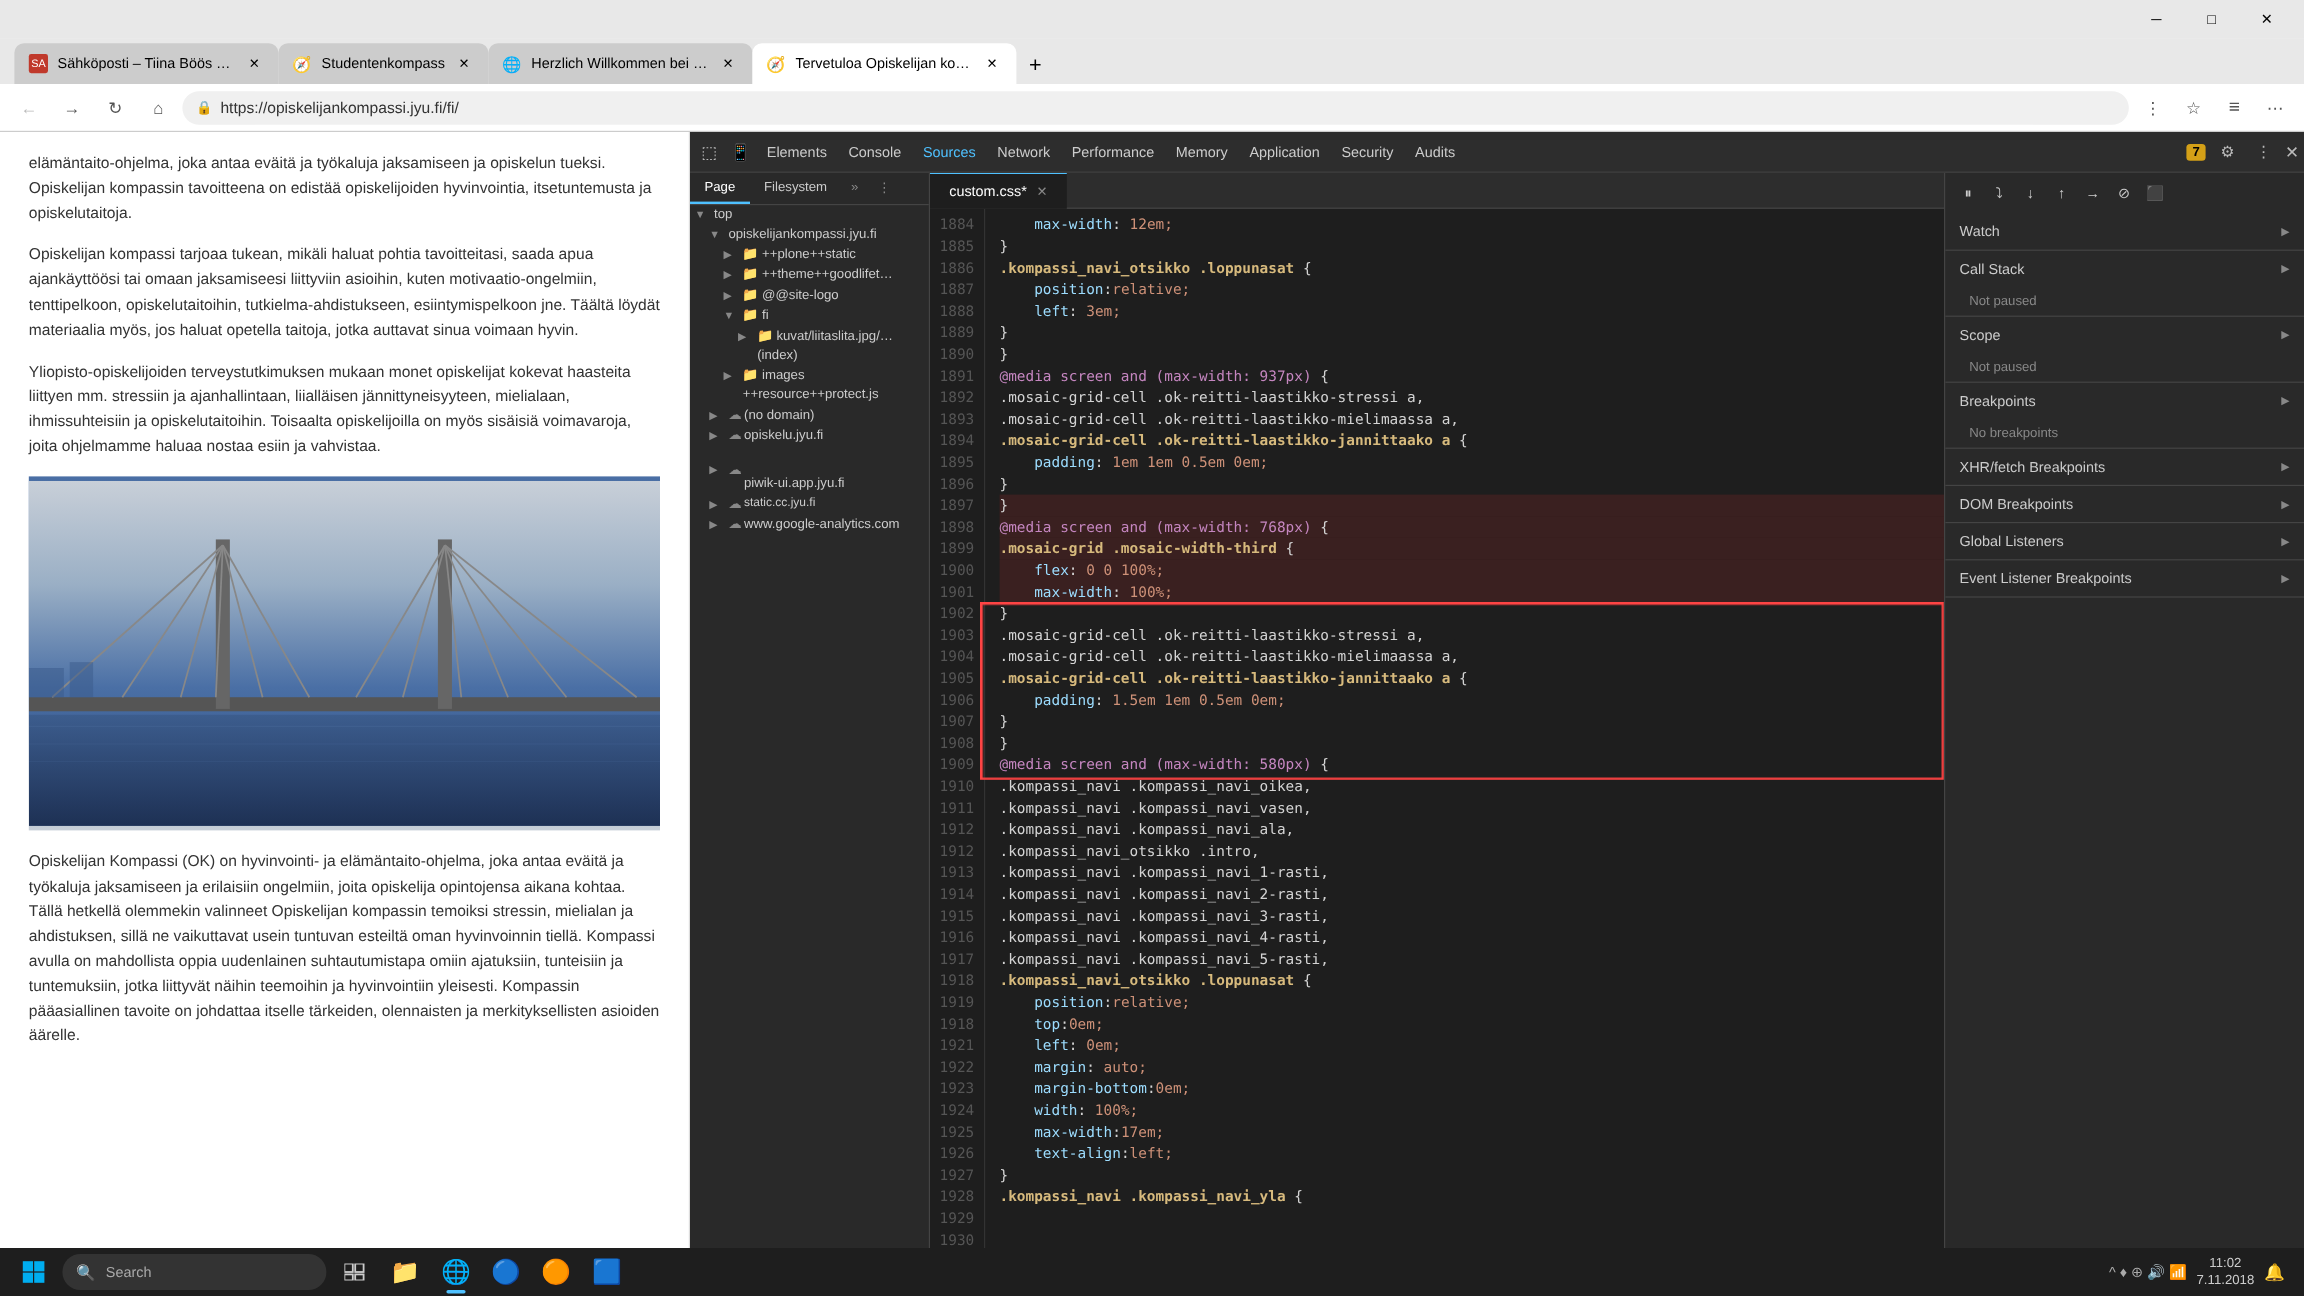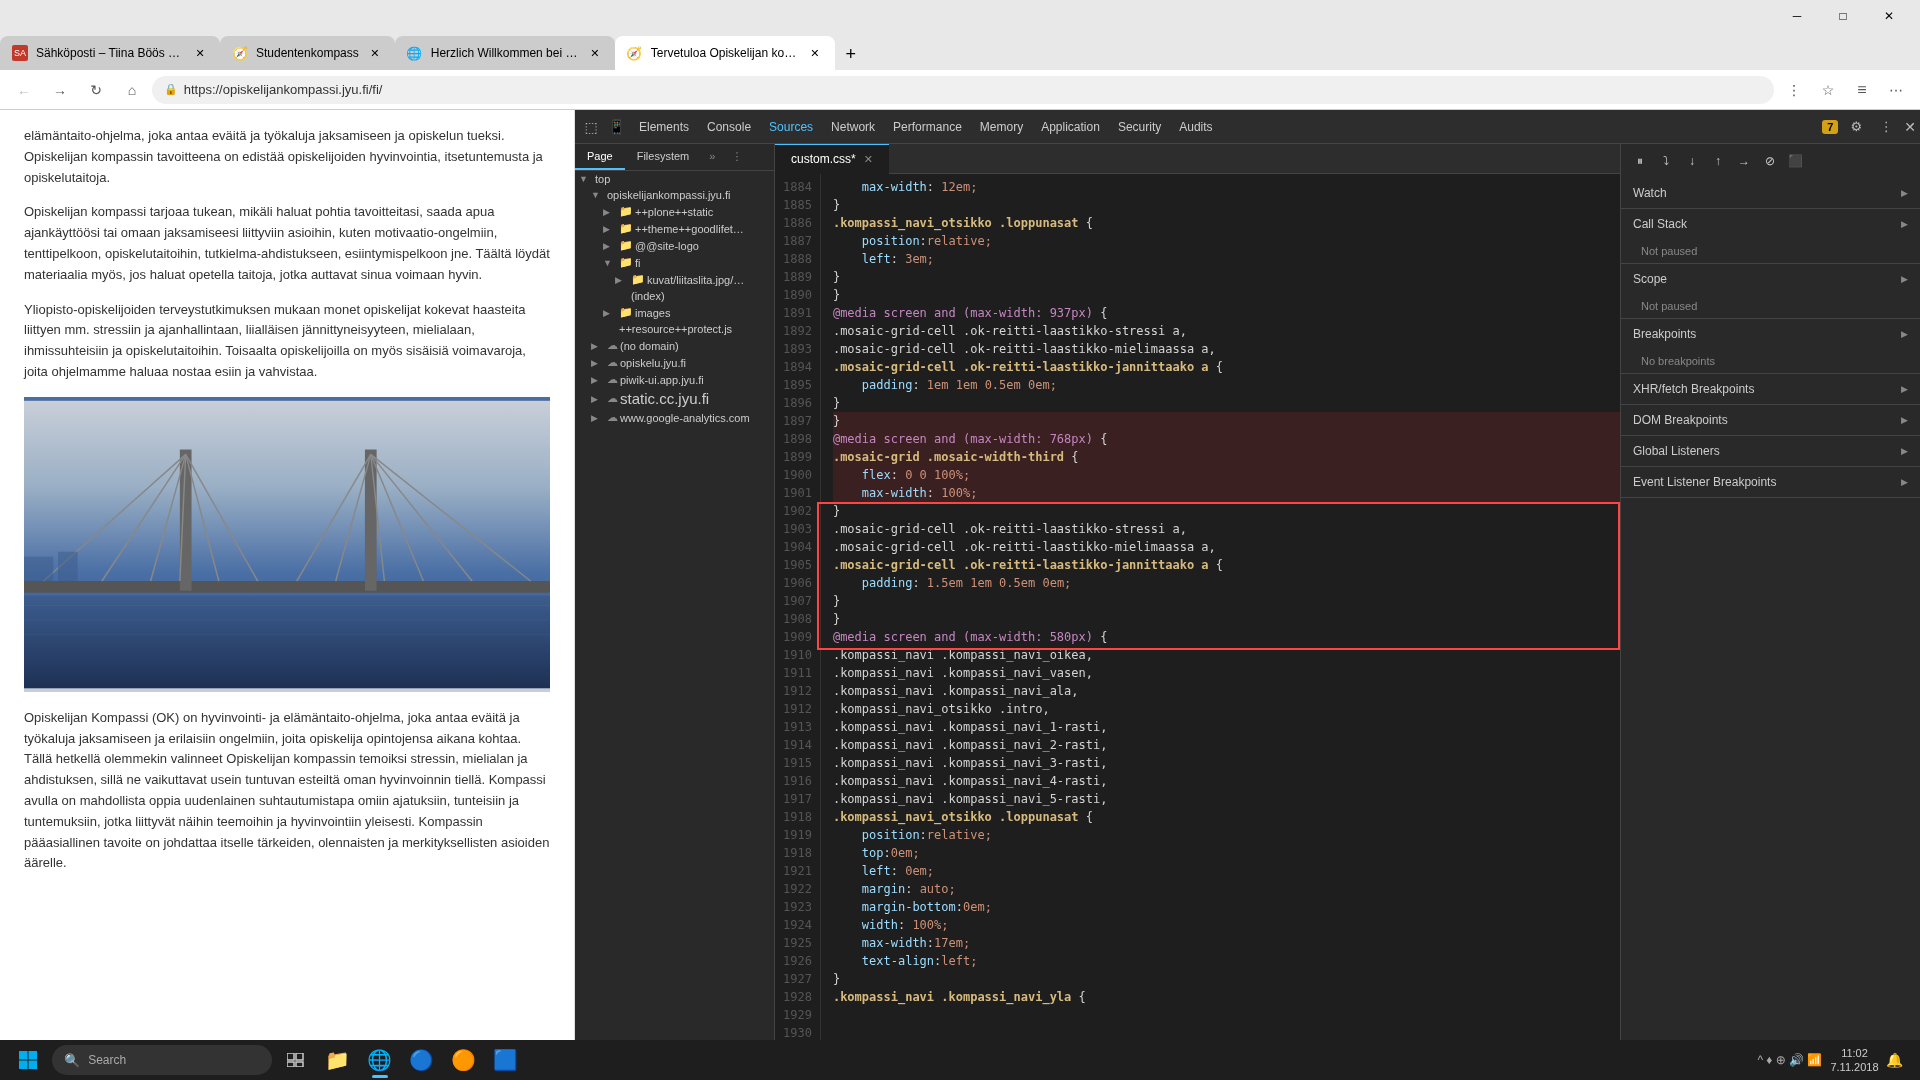--- a/index.html
+++ b/index.html
@@ -1,21 +1,21 @@
 <!DOCTYPE html>
 <html><head>
   <meta charset="utf-8">
   <style>
     * { margin: 0; padding: 0; box-sizing: border-box; }
     body { font-family: 'Segoe UI', Arial, sans-serif; font-size: 13px; background: #f0f0f0; width: 1920px; height: 1080px; overflow: hidden; }
     .title-bar { background: #e8e8e8; height: 32px; display: flex; align-items: center; padding: 0 8px; justify-content: space-between; }
     .title-bar-left { display: flex; align-items: center; gap: 4px; }
     .win-btn { width: 46px; height: 32px; display: flex; align-items: center; justify-content: center; font-size: 12px; cursor: pointer; }
 
-    .tab-bar { background: #e8e8e8; height: 38px; display: flex; align-items: flex-end; padding-left: 0; }
+    .tab-bar { background: #e8e8e8; height: 38px; display: flex; align-items: flex-end; padding-left: 12px; }
     .tab { height: 34px; padding: 0 12px; display: flex; align-items: center; gap: 8px; font-size: 12px; border-radius: 8px 8px 0 0; cursor: pointer; min-width: 120px; max-width: 220px; position: relative; }
     .tab.active { background: white; }
     .tab.inactive { background: #cccccc; }
     .tab-favicon { width: 16px; height: 16px; border-radius: 2px; display: flex; align-items: center; justify-content: center; font-size: 10px; }
     .tab-title { flex: 1; overflow: hidden; text-overflow: ellipsis; white-space: nowrap; font-size: 12px; }
     .tab-close { width: 16px; height: 16px; display: flex; align-items: center; justify-content: center; border-radius: 50%; font-size: 11px; }
     .tab-new { width: 32px; height: 32px; display: flex; align-items: center; justify-content: center; font-size: 18px; cursor: pointer; }
 
     .nav-bar { background: white; height: 40px; display: flex; align-items: center; padding: 0 8px; gap: 4px; border-bottom: 1px solid #ccc; }
     .nav-btn { width: 32px; height: 32px; display: flex; align-items: center; justify-content: center; border-radius: 50%; cursor: pointer; font-size: 14px; color: #555; }
@@ -317,26 +317,26 @@
               <span style="font-size:11px; color:#ccc; margin-left:2px;">(no domain)</span>
             </div>
             <div class="tree-item tree-indent-1">
               <span class="tree-icon tree-arrow">▶</span>
               <span class="tree-cloud-icon">☁</span>
               <span style="font-size:11px; color:#ccc; margin-left:2px;">opiskelu.jyu.fi</span>
             </div>
             <div class="tree-item tree-indent-1">
               <span class="tree-icon tree-arrow">▶</span>
               <span class="tree-cloud-icon">☁</span>
-              <span style="font-size:11px; color:#ccc; margin-left:2px;">piwik-ui.app.jyu.fi</span>
+              <span style="font-size:11px; color:#ccc; margin-left:2px;margin-top:24px;">piwik-ui.app.jyu.fi</span>
             </div>
             <div class="tree-item tree-indent-1">
               <span class="tree-icon tree-arrow">▶</span>
               <span class="tree-cloud-icon">☁</span>
-              <span style="font-size:15px; color:#ccc; margin-left:2px;">static.cc.jyu.fi</span>
+              <span style="font-size:10px; color:#ccc; margin-left:2px;">static.cc.jyu.fi</span>
             </div>
             <div class="tree-item tree-indent-1">
               <span class="tree-icon tree-arrow">▶</span>
               <span class="tree-cloud-icon">☁</span>
               <span style="font-size:11px; color:#ccc; margin-left:2px;">www.google-analytics.com</span>
             </div>
           </div>
         </div>
 
         <div class="code-editor" style="position:relative;">

